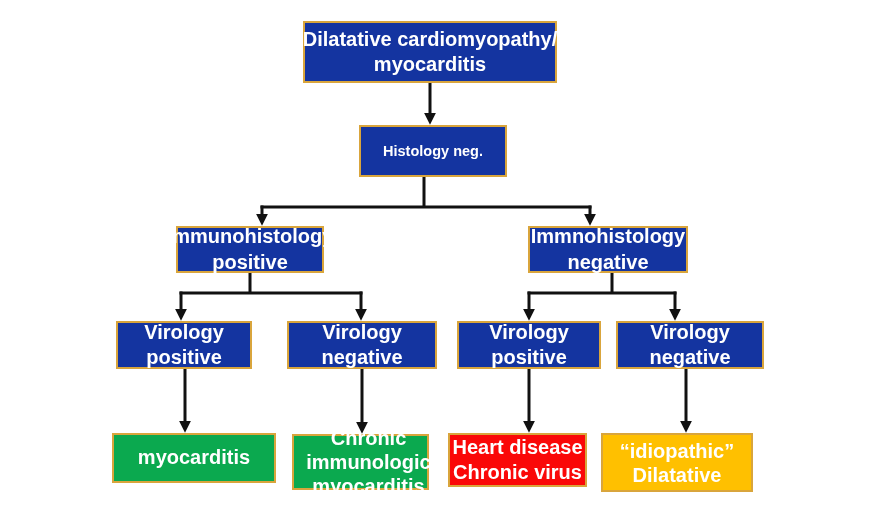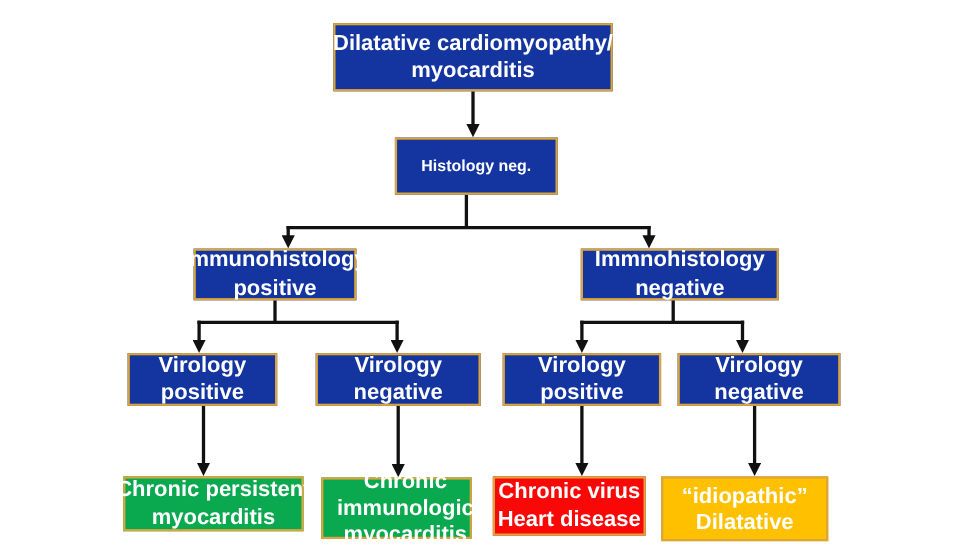--- a/index.html
+++ b/index.html
@@ -93,21 +93,21 @@
 
   <div class="node blue node-histology" style="left:359px; top:125px; width:148px; height:52px;">
     <div class="line">Histology neg.</div>
   </div>
 
   <div class="node blue" style="left:176px; top:226px; width:148px; height:47px;">
     <div class="line">Immunohistology</div>
     <div class="line">positive</div>
   </div>
 
-  <div class="node blue" style="left:528px; top:226px; width:180px; height:47px;">
+  <div class="node blue" style="left:528px; top:226px; width:160px; height:47px;">
     <div class="line">Immnohistology</div>
     <div class="line">negative</div>
   </div>
 
   <div class="node blue" style="left:116px; top:321px; width:136px; height:48px;">
     <div class="line">Virology</div>
     <div class="line">positive</div>
   </div>
 
   <div class="node blue" style="left:287px; top:321px; width:150px; height:48px;">
@@ -119,33 +119,32 @@
     <div class="line">Virology</div>
     <div class="line">positive</div>
   </div>
 
   <div class="node blue" style="left:616px; top:321px; width:148px; height:48px;">
     <div class="line">Virology</div>
     <div class="line">negative</div>
   </div>
 
   <div class="node green" style="left:112px; top:433px; width:164px; height:50px;">
-    <div class="line">Chronic persistent</div>
     <div class="line">myocarditis</div>
   </div>
 
   <div class="node green" style="left:292px; top:434px; width:137px; height:56px; line-height:1.2;padding-left:16px;">
     <div class="line">Chronic</div>
     <div class="line">immunologic</div>
     <div class="line">myocarditis</div>
   </div>
 
   <div class="node red" style="left:448px; top:433px; width:139px; height:54px;">
+    <div class="line">Heart disease</div>
     <div class="line">Chronic virus</div>
-    <div class="line">Heart disease</div>
   </div>
 
   <div class="node yellow" style="left:601px; top:433px; width:152px; height:59px; line-height:1.2;">
     <div class="line">“idiopathic”</div>
     <div class="line">Dilatative</div>
   </div>
 
 </div>
 
 </body></html>

